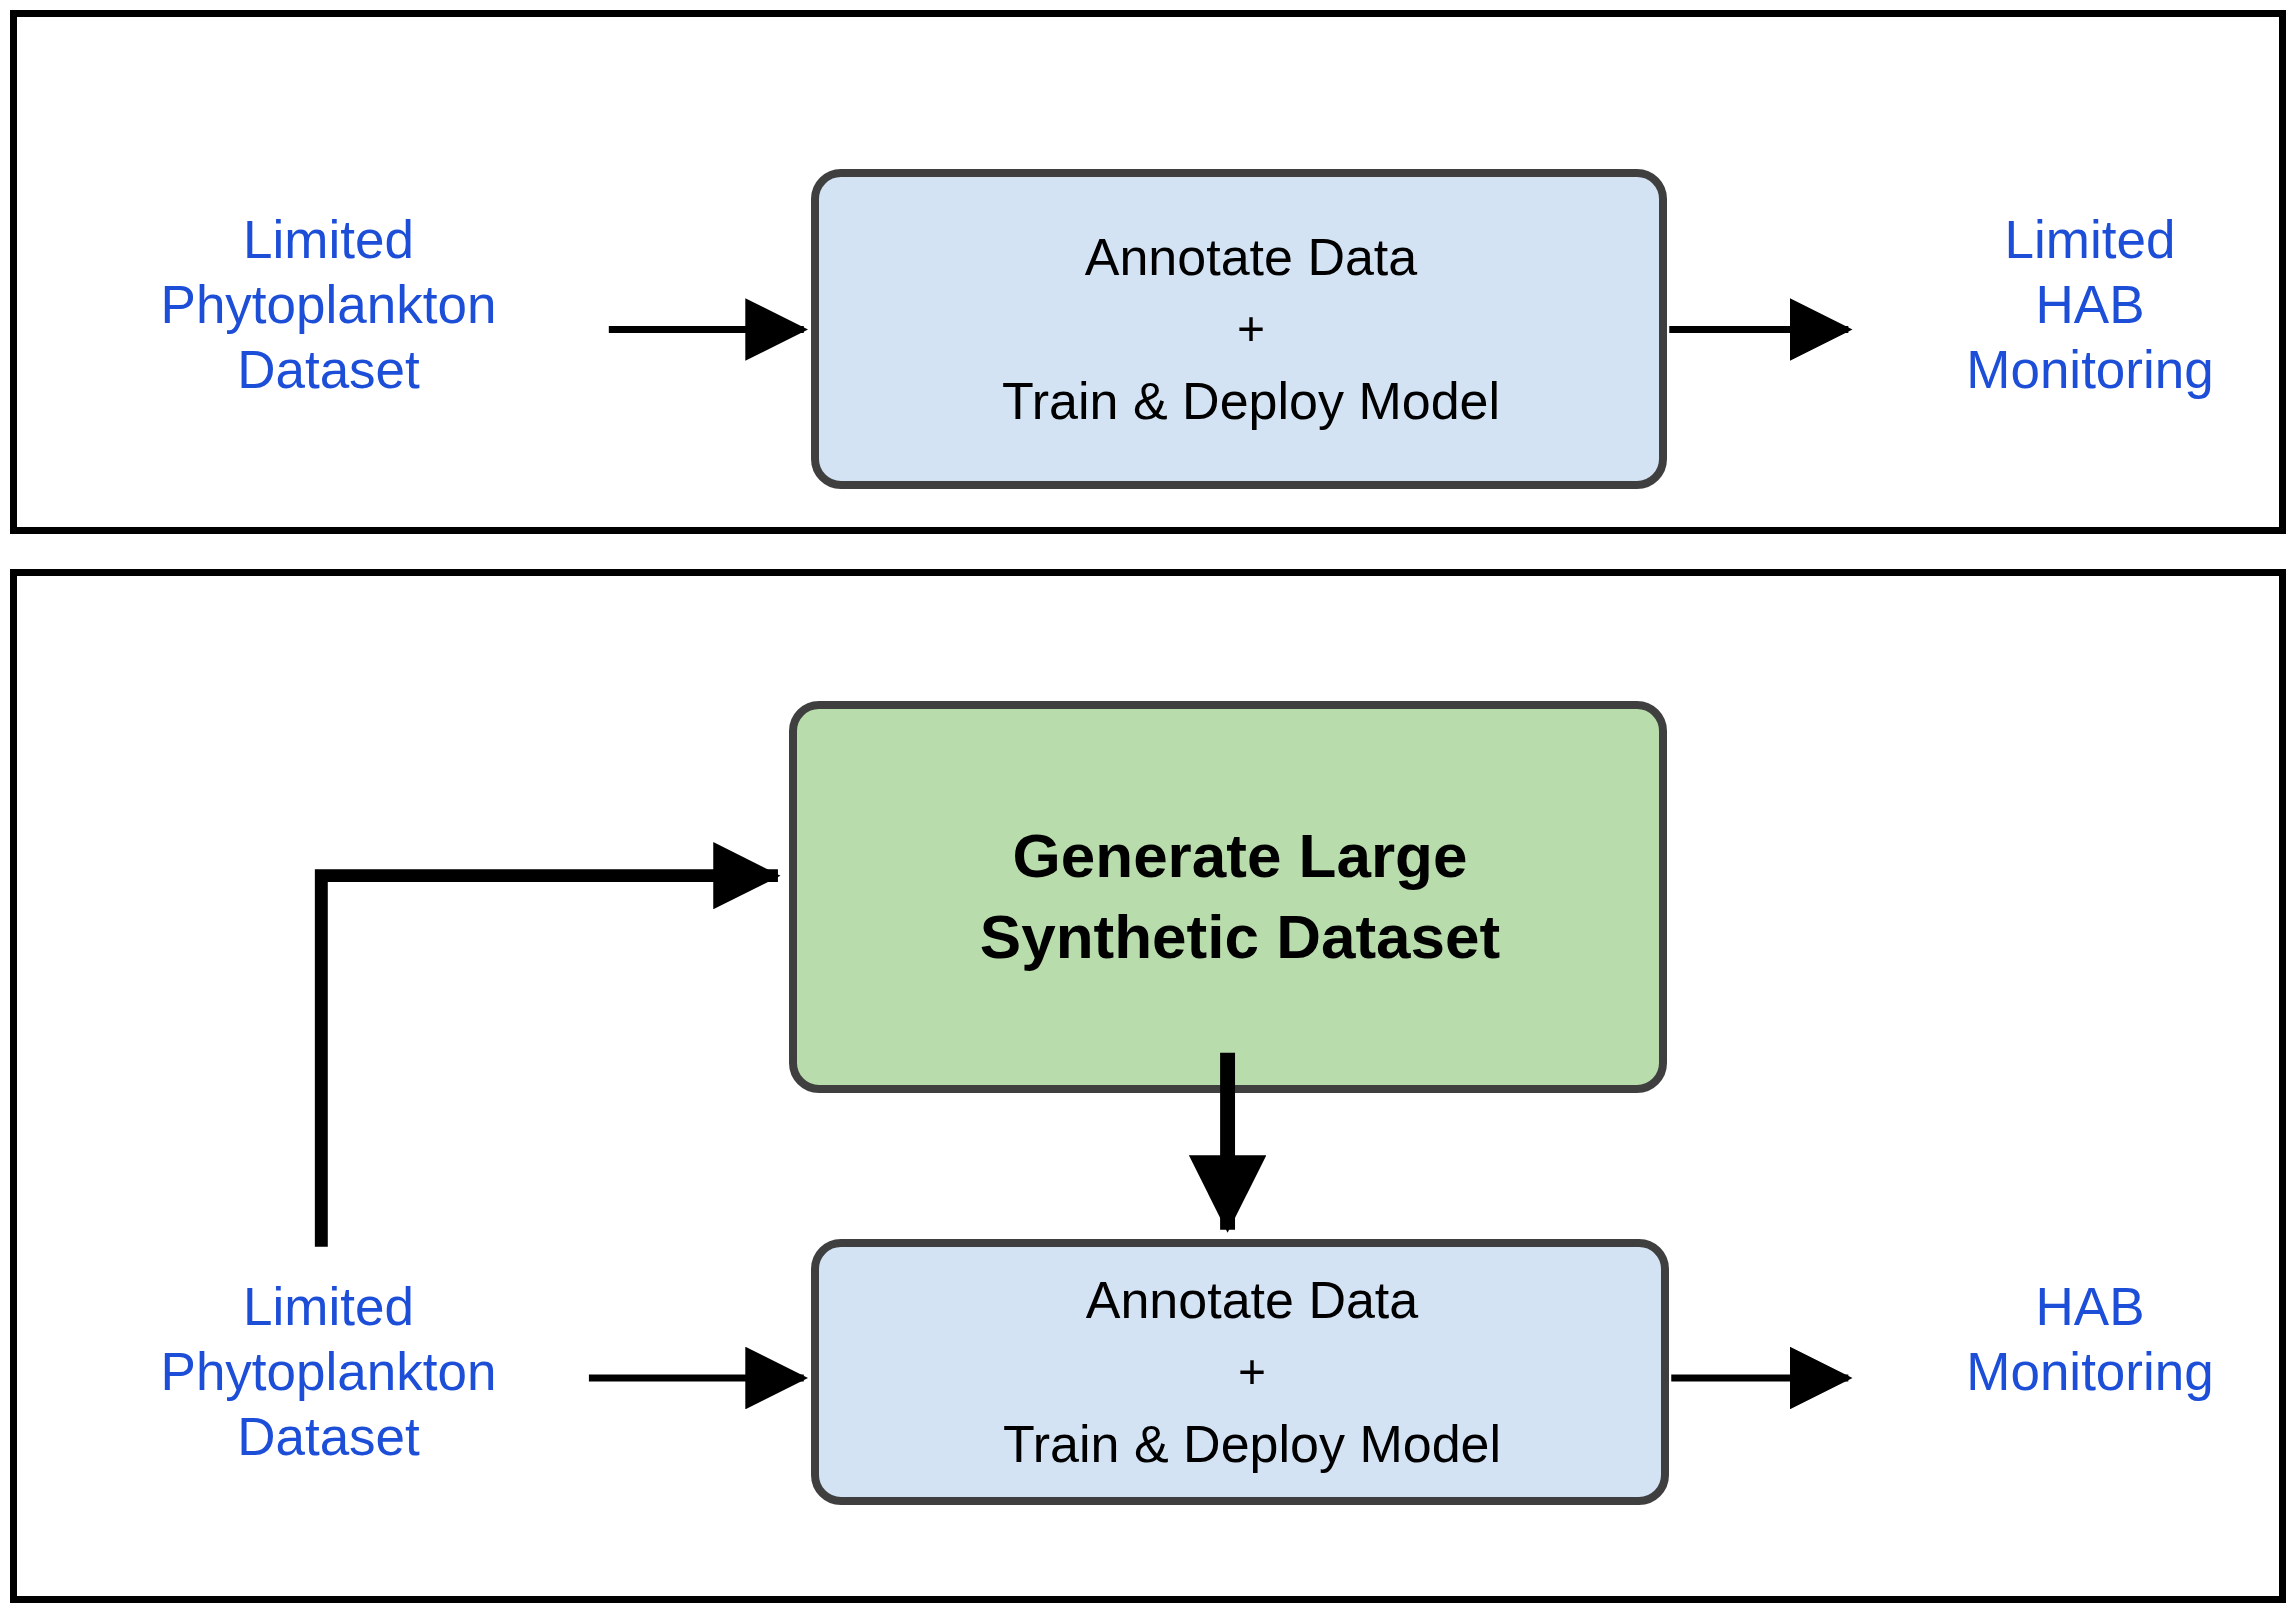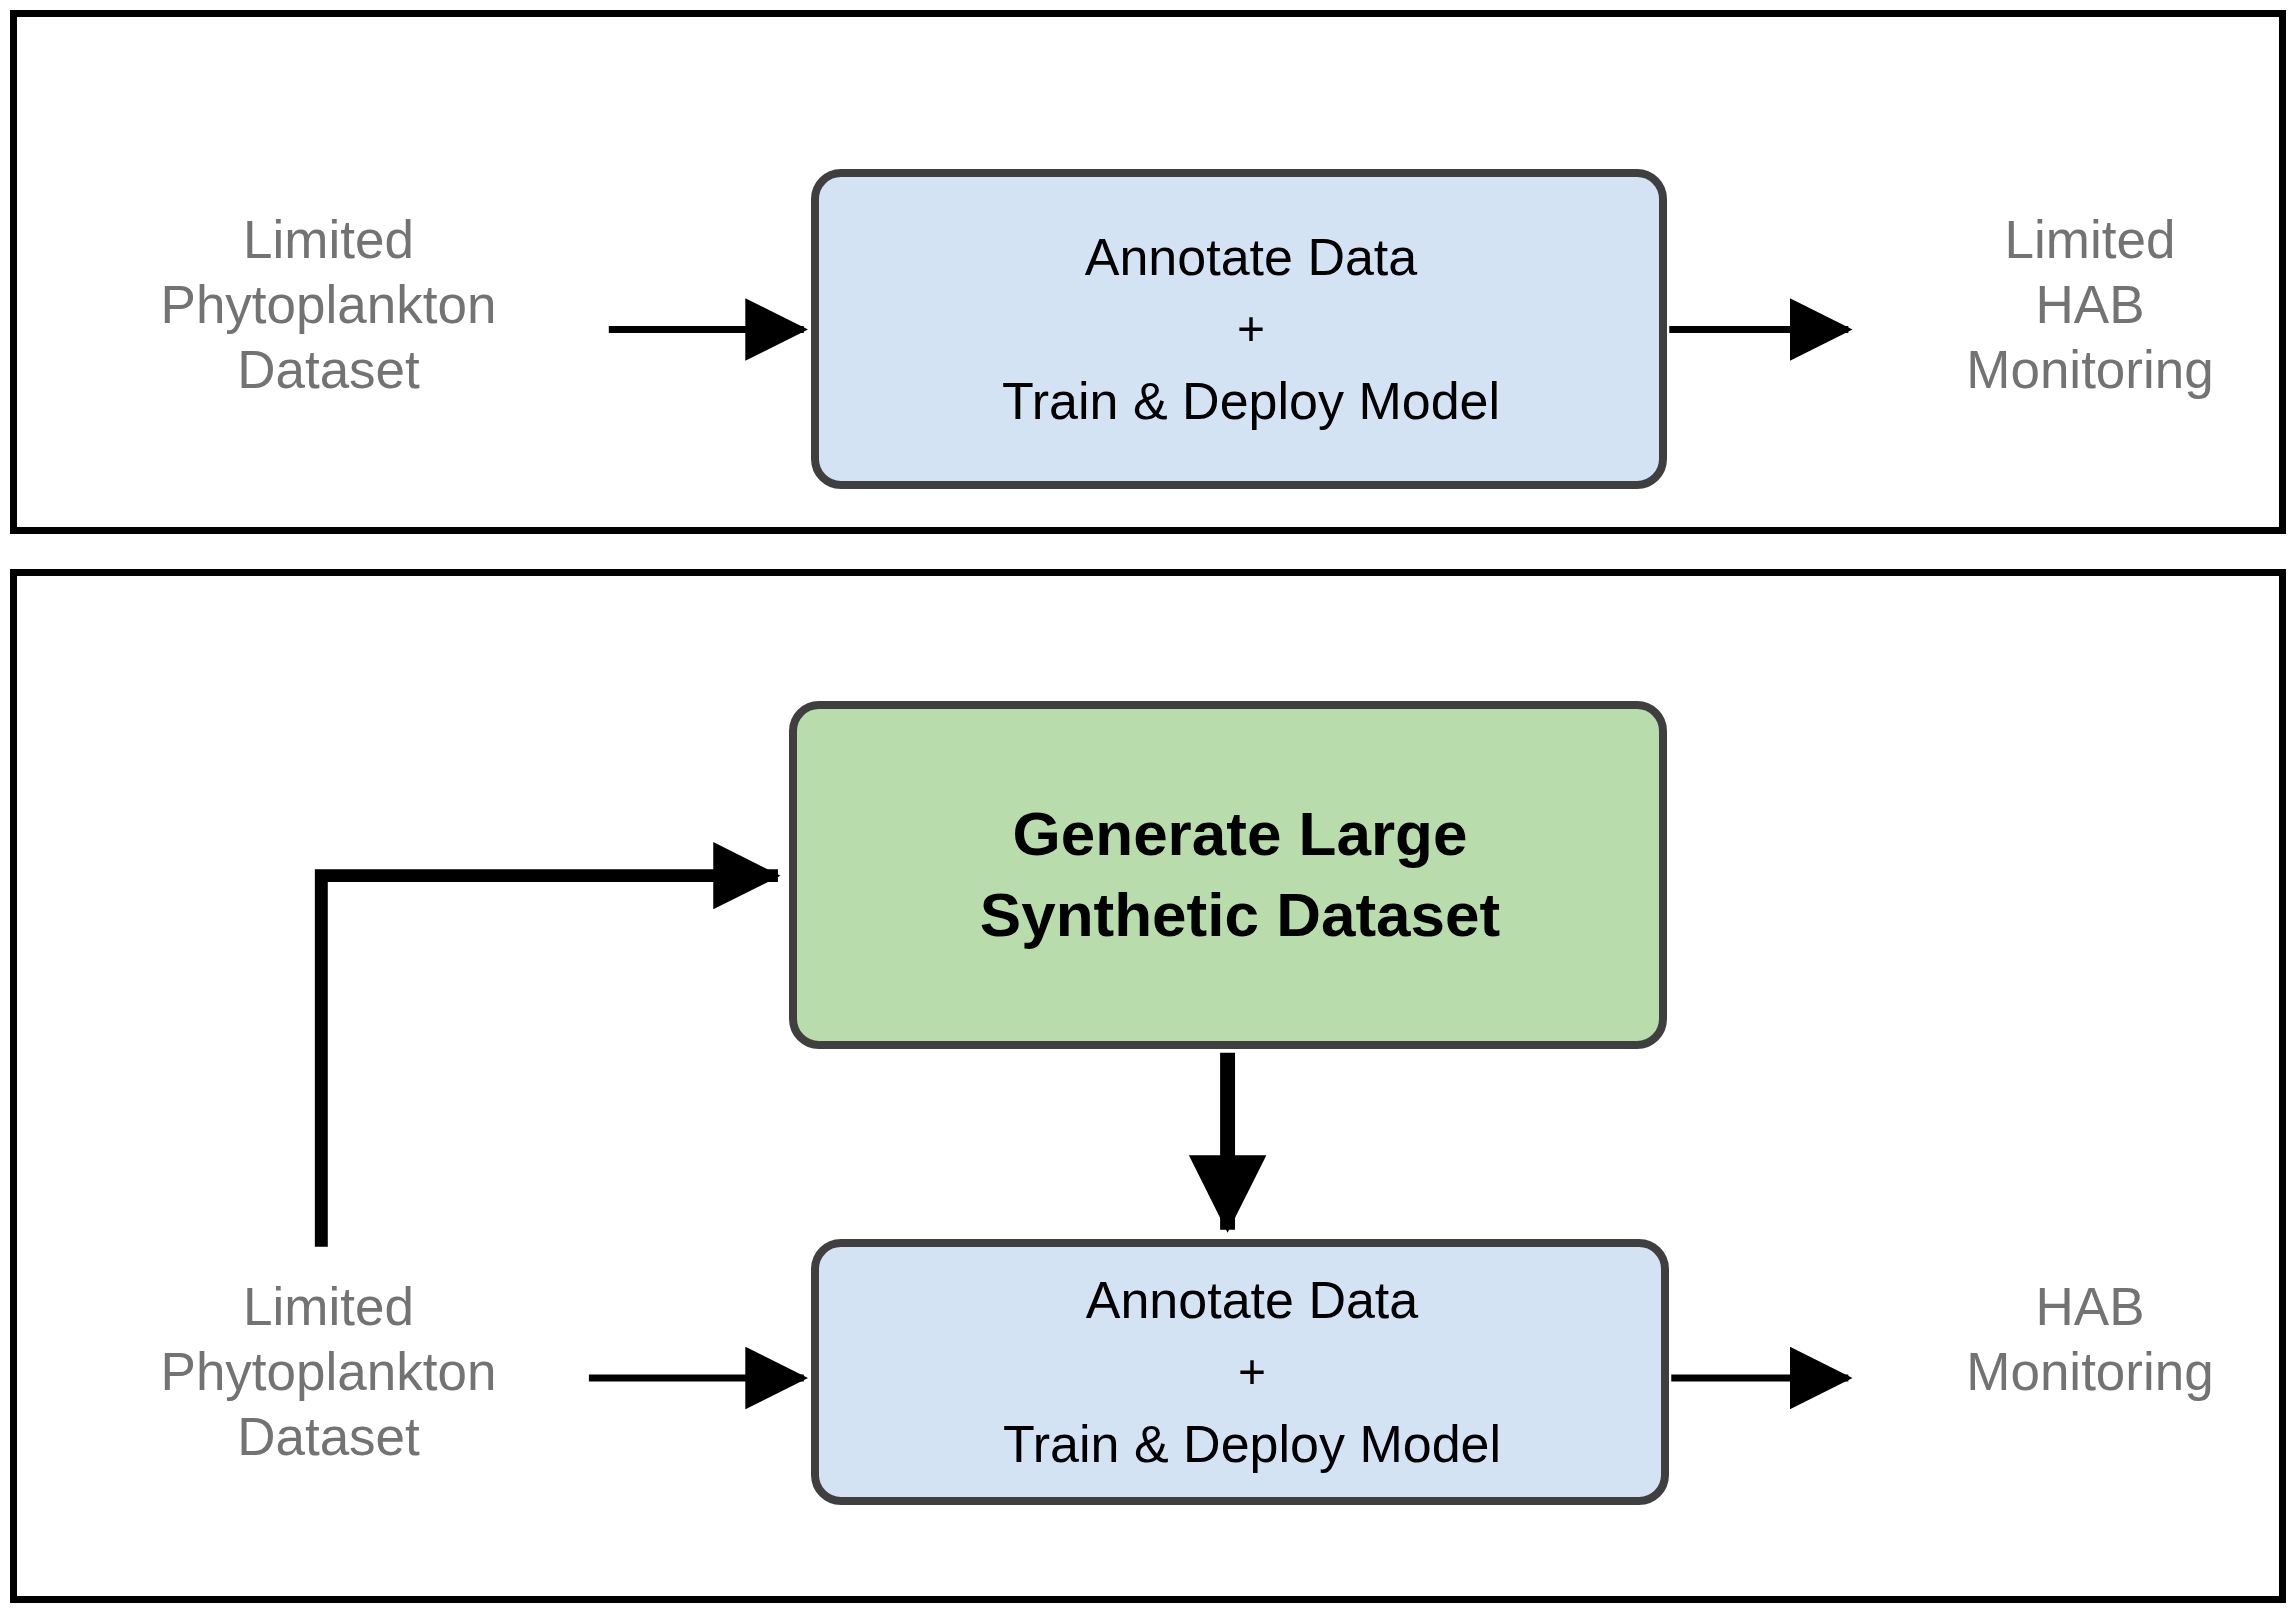--- a/index.html
+++ b/index.html
@@ -37,21 +37,21 @@
   }
   #title-current  { left: 62px; top: 42px; }
   #title-proposed { left: 62px; top: 637px; }
 
   
   .side-text {
     position: absolute;
     text-align: center;
     font-size: 53px;
     line-height: 1.23;
-    color: #737373;
+    color: #1d4ed8;
     white-space: nowrap;
   }
   .side-text .strong { font-weight: bold; }
 
   #io-in-current   { left: 70px;  top: 207px;  width: 517px; }
   #io-out-current  { left: 1891px; top: 207px; width: 398px; }
   #io-in-proposed  { left: 70px;  top: 1274px; width: 517px; }
   #io-out-proposed { left: 1891px; top: 1274px; width: 398px; }
 
   
@@ -77,21 +77,21 @@
     white-space: nowrap;
   }
   .proc-line.plus { font-size: 48px; margin: 16px 0; }
   .green .proc-line {
     font-weight: bold;
     font-size: 62px;
     line-height: 1.30;
   }
 
   #box-annotate-current  { left: 811px; top: 169px;  width: 856px; height: 320px; }
-  #box-generate          { left: 789px; top: 701px;  width: 878px; height: 348px; align-items: center; }
+  #box-generate          { left: 789px; top: 701px;  width: 878px; height: 392px; align-items: center; }
   #box-annotate-proposed { left: 811px; top: 1239px; width: 858px; height: 266px; }
 
   
   #arrows {
     position: absolute;
     left: 0; top: 0;
     width: 2292px;
     height: 1613px;
     pointer-events: none;
   }

